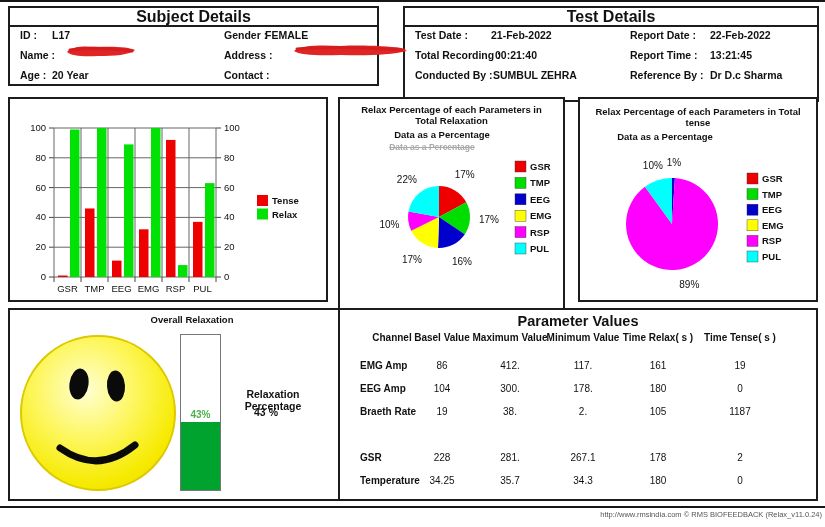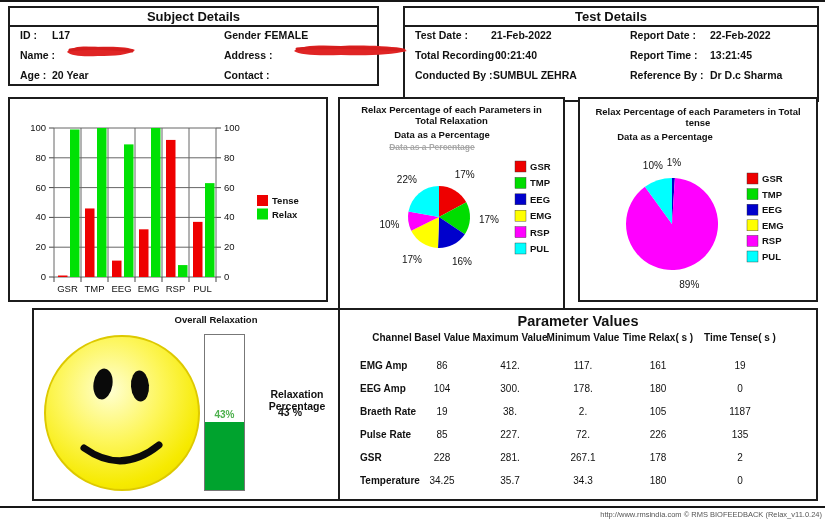--- a/index.html
+++ b/index.html
@@ -1,20 +1,20 @@
 <!DOCTYPE html>
 <html><head>
 <meta charset="utf-8">
 <style>
   * { margin:0; padding:0; box-sizing:border-box; }
   html,body { width:825px; height:527px; background:#fff; font-family:"Liberation Sans",sans-serif; color:#111; }
   .page { position:relative; width:825px; height:527px; overflow:hidden; background:#fff; }
   .topline { position:absolute; left:0; top:0; width:825px; height:2px; background:#161616; }
   .panel { position:absolute; border:2px solid #1c1c1c; background:#fff; }
-  .panel-head { height:19px; border-bottom:2px solid #1c1c1c; text-align:center; font-weight:bold; font-size:13px; line-height:17px; }
+  .panel-head { height:19px; border-bottom:2px solid #1c1c1c; text-align:center; font-weight:bold; font-size:16px; line-height:17px; }
   .fld { position:absolute; font-size:10.5px; font-weight:bold; white-space:nowrap; }
   .chart-title { position:absolute; left:4px; right:4px; text-align:center; font-weight:bold; font-size:9.5px; }
   .pie-sub { position:absolute; text-align:center; font-weight:bold; font-size:9.5px; }
   .ghost { color:#999; opacity:.85; filter:blur(.5px); text-decoration:line-through; font-size:8.5px; }
   svg { position:absolute; left:0; top:0; }
   .redact { position:absolute; }
   .gauge-box { position:absolute; border:1px solid #777; background:#fff; }
   .gauge-fill { position:absolute; left:0; right:0; bottom:0; }
   .gauge-pct { position:absolute; font-size:10px; font-weight:bold; text-align:center; }
   .relax-caption { position:absolute; text-align:center; font-size:10.5px; font-weight:bold; }
@@ -193,21 +193,21 @@
         <text x="182" y="114.2" font-family="&quot;Liberation Sans&quot;,sans-serif" fill="#111" font-size="9.5" font-weight="bold">EEG</text>
         <rect x="167" y="120.8" width="11" height="11" fill="#ffff00" stroke="#333" stroke-width="0.4"></rect>
         <text x="182" y="129.8" font-family="&quot;Liberation Sans&quot;,sans-serif" fill="#111" font-size="9.5" font-weight="bold">EMG</text>
         <rect x="167" y="136.4" width="11" height="11" fill="#ff00ff" stroke="#333" stroke-width="0.4"></rect>
         <text x="182" y="145.4" font-family="&quot;Liberation Sans&quot;,sans-serif" fill="#111" font-size="9.5" font-weight="bold">RSP</text>
         <rect x="167" y="152" width="11" height="11" fill="#00ffff" stroke="#333" stroke-width="0.4"></rect>
         <text x="182" y="161" font-family="&quot;Liberation Sans&quot;,sans-serif" fill="#111" font-size="9.5" font-weight="bold">PUL</text>
       </svg>
   </div>
 
-  <div class="panel" style="left:8px;top:308px;width:368px;height:193px;margin-left:24px;">
+  <div class="panel" style="left:8px;top:308px;width:368px;height:193px;">
     <div class="chart-title" style="top:4px;">Overall Relaxation</div>
     <svg style="left:6px;top:16px;" width="164" height="174" viewBox="0 0 164 174">
       <defs>
         <radialGradient id="smileyGrad" cx="42%" cy="35%" r="75%">
           <stop offset="0%" stop-color="#ffffd2"></stop>
           <stop offset="45%" stop-color="#fdf65a"></stop>
           <stop offset="82%" stop-color="#f6ea00"></stop>
           <stop offset="100%" stop-color="#eddc00"></stop>
         </radialGradient>
       </defs>
@@ -252,28 +252,20 @@
           <span style="left: 362px; width: 76px; text-align: center;">0</span>
         </div>
         <div class="trow tdata" style="top: 96px;">
           <span class="tchan" style="left: 20px;">Braeth Rate</span>
           <span style="left: 64px; width: 76px; text-align: center;">19</span>
           <span style="left: 132px; width: 76px; text-align: center;">38.</span>
           <span style="left: 205px; width: 76px; text-align: center;">2.</span>
           <span style="left: 280px; width: 76px; text-align: center;">105</span>
           <span style="left: 362px; width: 76px; text-align: center;">1187</span>
         </div>
-        <div class="trow tdata" style="top: 119px;">
-          <span class="tchan" style="left: 20px;">Pulse Rate</span>
-          <span style="left: 64px; width: 76px; text-align: center;">85</span>
-          <span style="left: 132px; width: 76px; text-align: center;">227.</span>
-          <span style="left: 205px; width: 76px; text-align: center;">72.</span>
-          <span style="left: 280px; width: 76px; text-align: center;">226</span>
-          <span style="left: 362px; width: 76px; text-align: center;">135</span>
-        </div>
         <div class="trow tdata" style="top: 142px;">
           <span class="tchan" style="left: 20px;">GSR</span>
           <span style="left: 64px; width: 76px; text-align: center;">228</span>
           <span style="left: 132px; width: 76px; text-align: center;">281.</span>
           <span style="left: 205px; width: 76px; text-align: center;">267.1</span>
           <span style="left: 280px; width: 76px; text-align: center;">178</span>
           <span style="left: 362px; width: 76px; text-align: center;">2</span>
         </div>
         <div class="trow tdata" style="top: 165px;">
           <span class="tchan" style="left: 20px;">Temperature</span>

